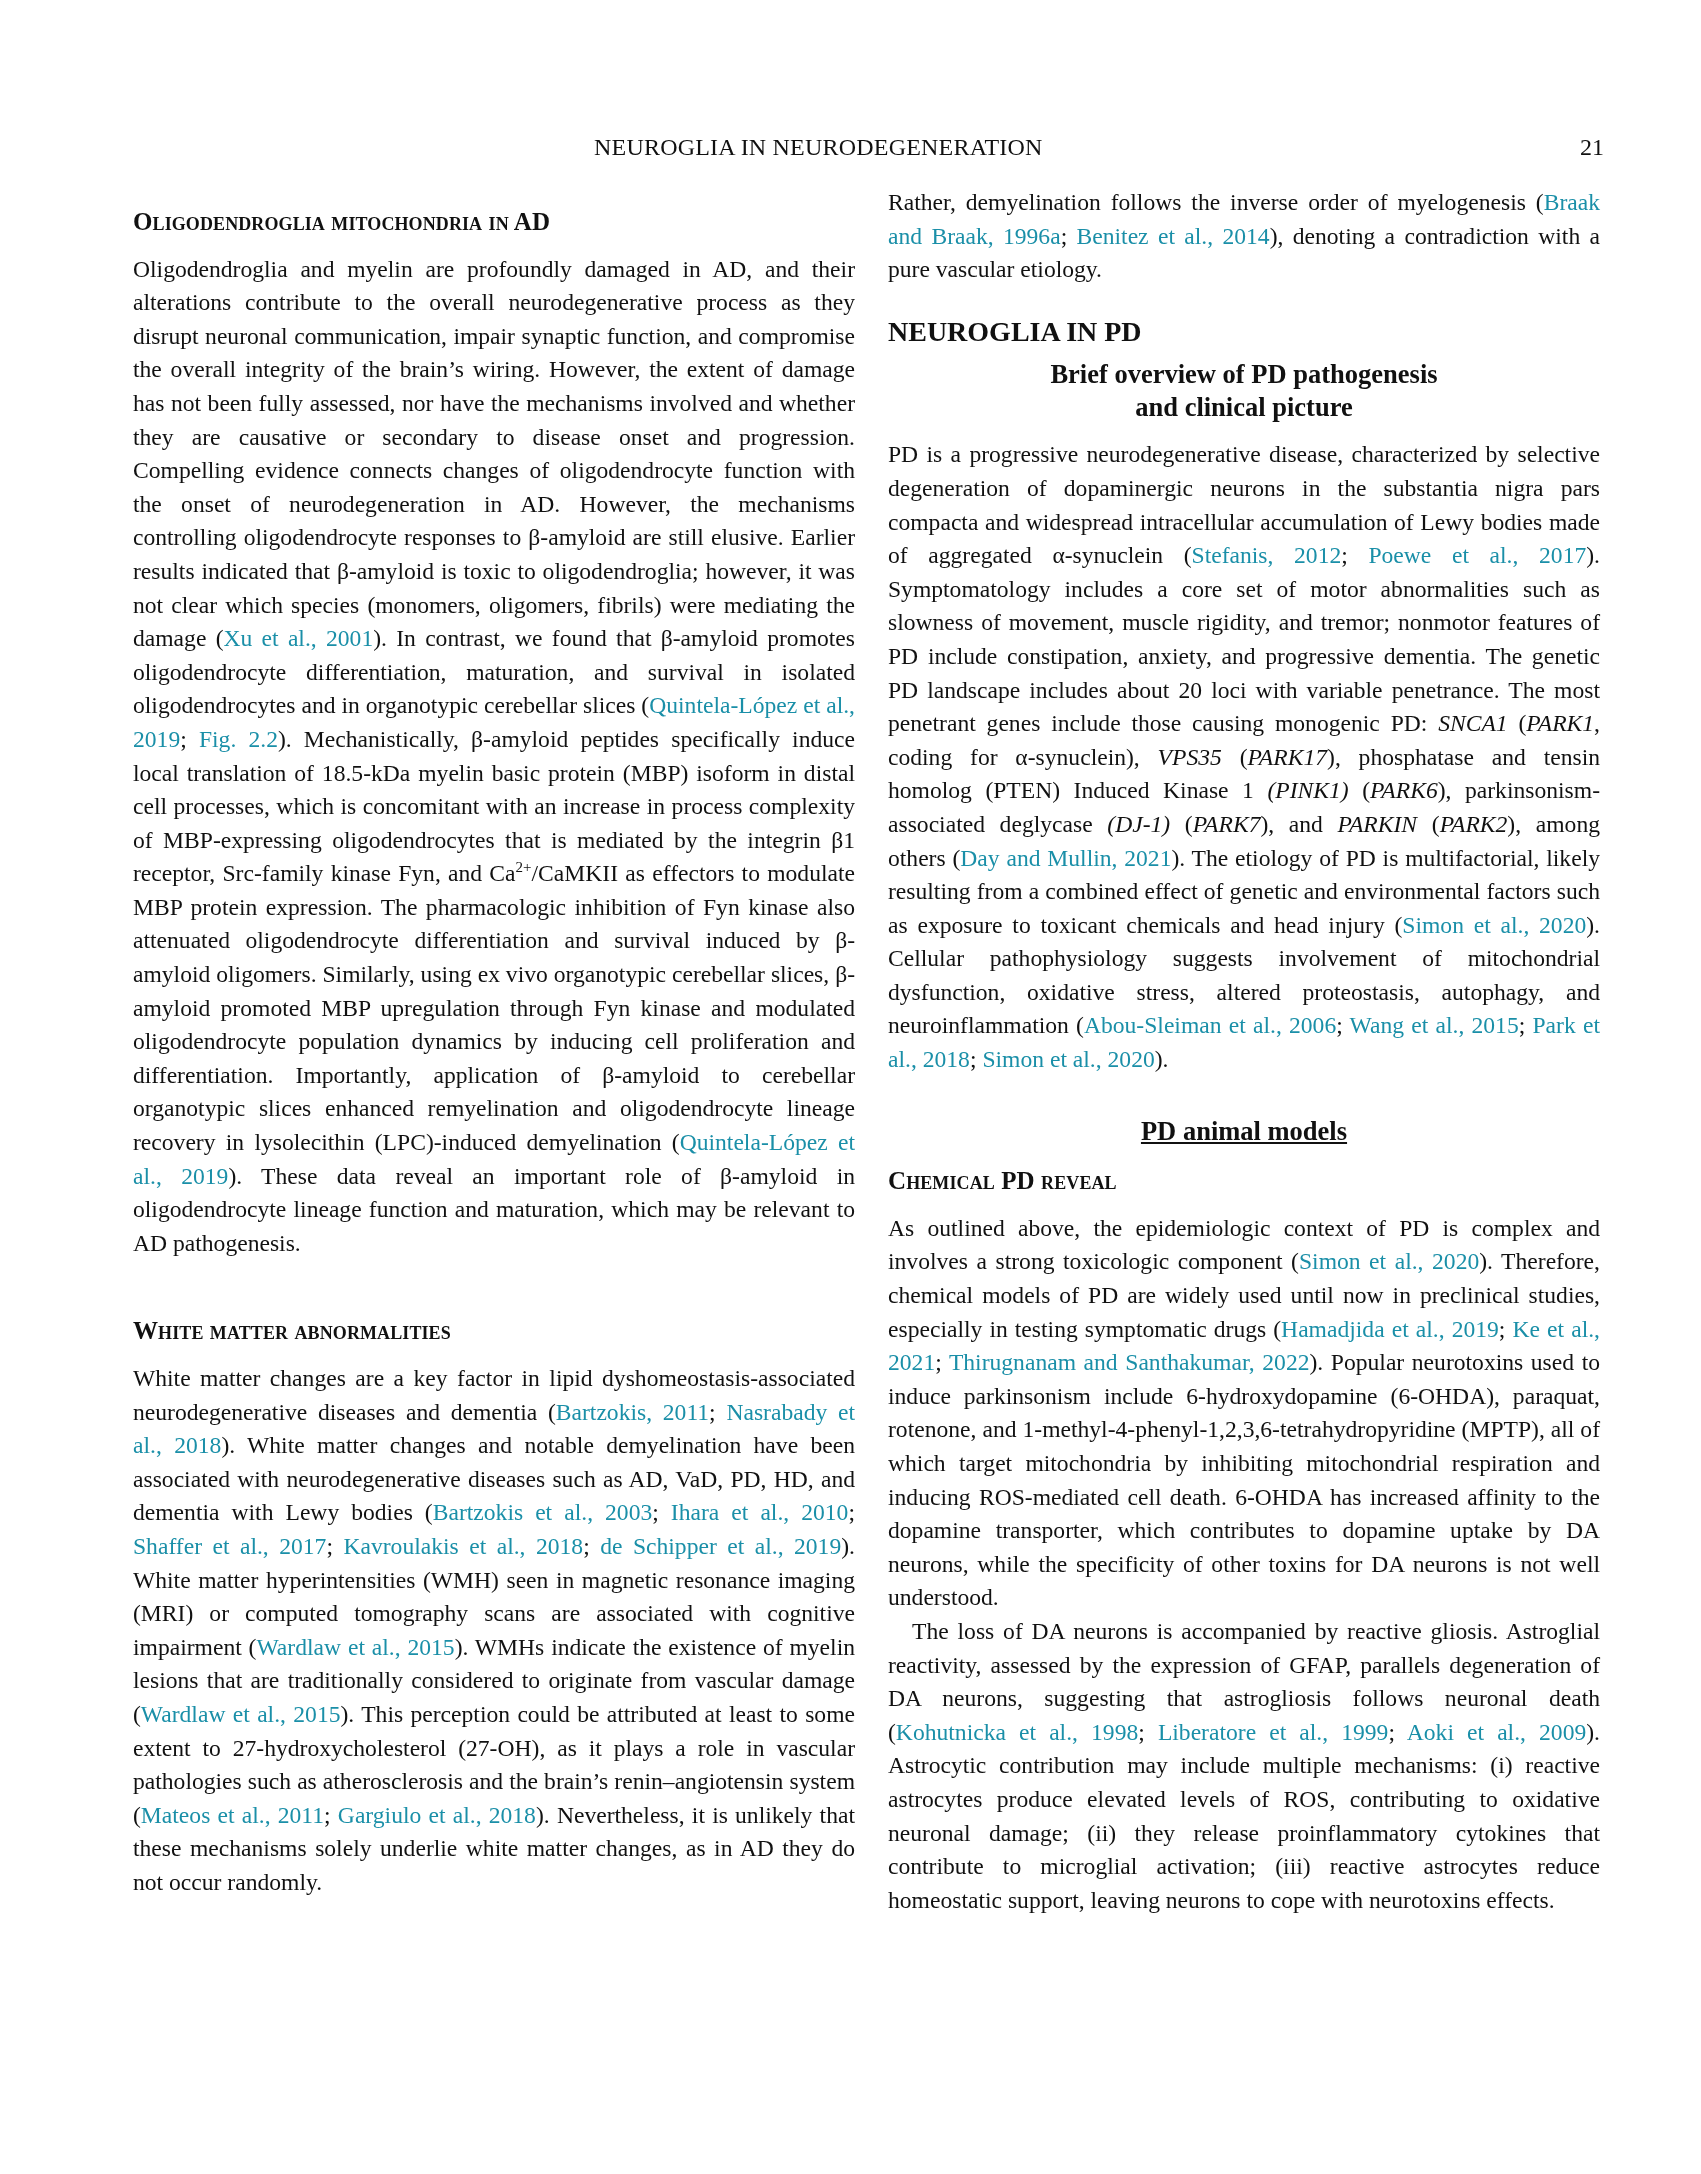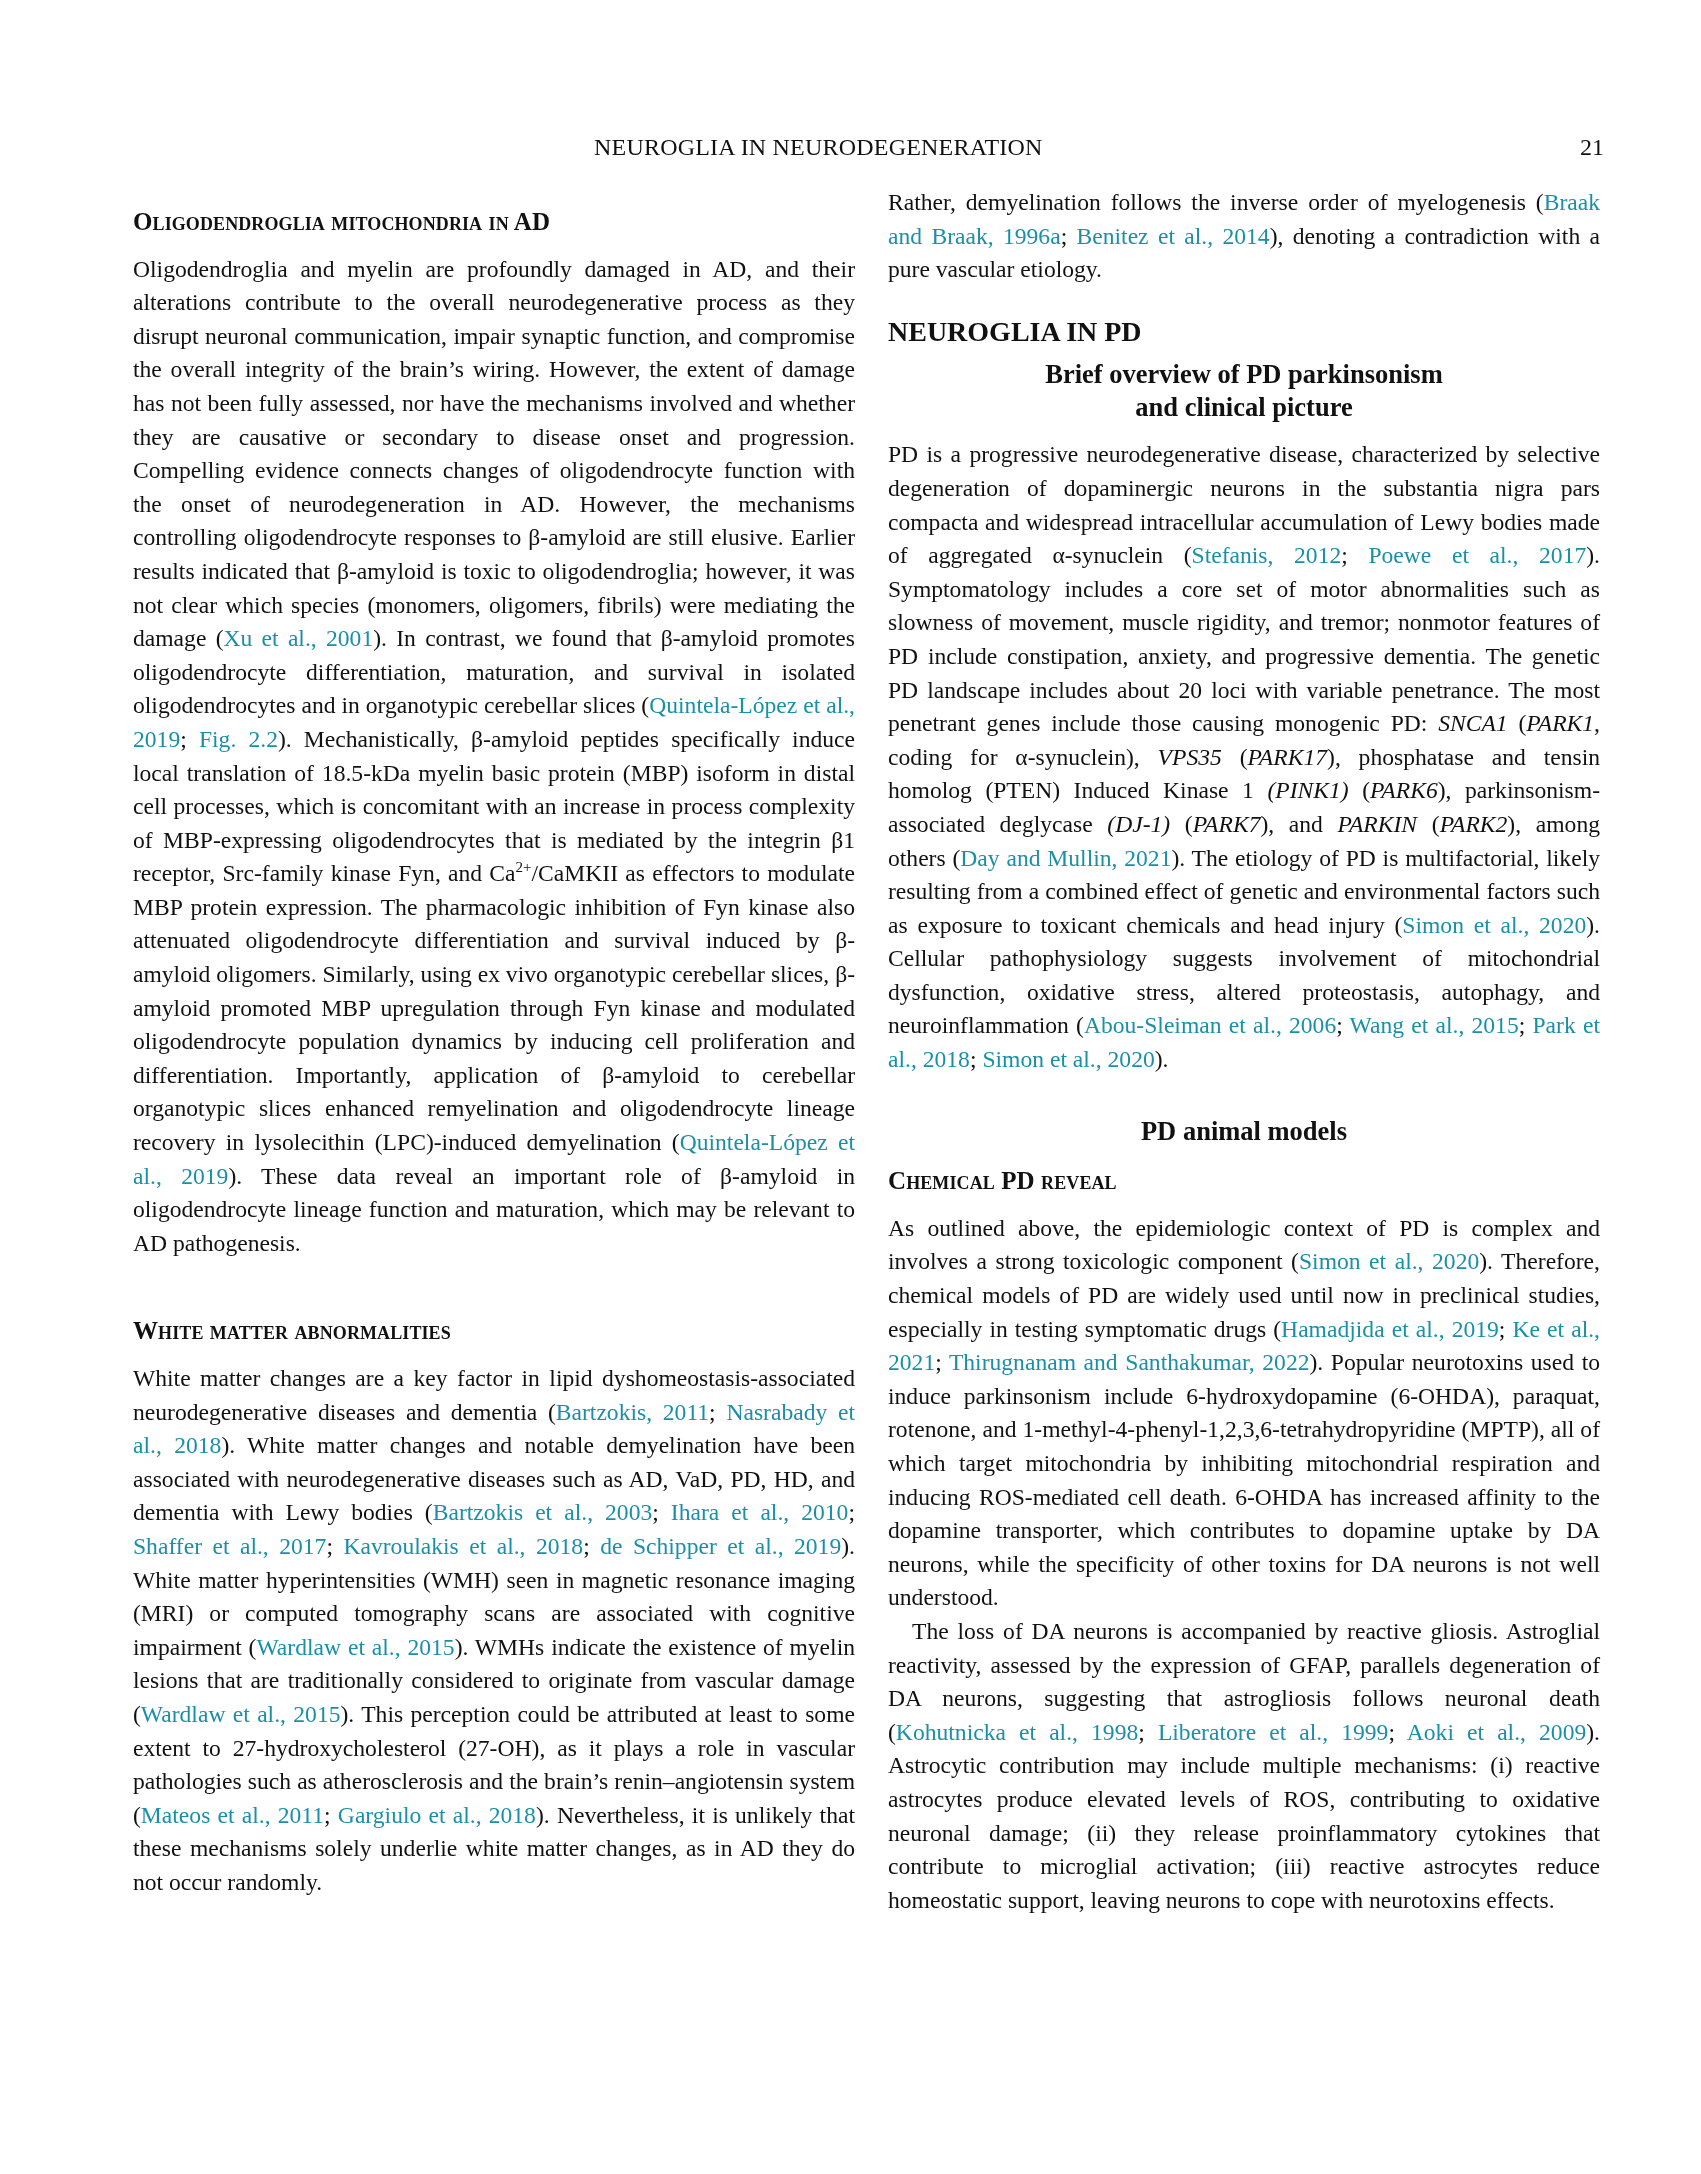--- a/index.html
+++ b/index.html
@@ -9,21 +9,21 @@
   .running-title { position: absolute; left: 594px; top: 0; font-size: 24px; letter-spacing: 0.2px; }
   .page-number { position: absolute; left: 1580px; top: 0; font-size: 24px; }
   .col { position: absolute; top: 205px; width: 722px; font-size: 23.6px; line-height: 33.6px; }
   .col-left { left: 133px; }
   .col-right { left: 888px; top: 186px; width: 712px; }
   p { margin: 0; text-align: justify; hyphens: manual; }
   .indent { text-indent: 24px; }
   .run-in-head { font-weight: bold; font-variant: small-caps; font-size: 25px; margin: 0 0 14px 0; letter-spacing: 0.1px; }
   .h1 { text-align: left; font-weight: bold; font-size: 28px; margin: 28px 0 6px 0; }
   .h2 { text-align: center; font-weight: bold; font-size: 26.5px; line-height: 33px; margin: 10px 0 14px 0; }
-  .h3 { text-align: center; font-weight: bold; font-size: 26.5px; margin: 38px 0 16px 0; }
+  .h3 { text-align: center; font-weight: bold; font-size: 26.5px; margin: 38px 0 16px 0; text-decoration: underline; }
   a.cite { color: #1a8fa8; text-decoration: none; }
   i { font-style: italic; }
   sup { font-size: 15px; line-height: 0; vertical-align: 9px; }
   .gap-lg { height: 54px; }
 </style>
 </head>
 <body>
 
 <div class="running-head">
   <span class="running-title">NEUROGLIA IN NEURODEGENERATION</span>
@@ -35,21 +35,21 @@
   <p>Oligodendroglia and myelin are profoundly damaged in AD, and their alterations contribute to the overall neurodegenerative process as they disrupt neuronal communication, impair synaptic function, and compromise the overall integrity of the brain’s wiring. However, the extent of damage has not been fully assessed, nor have the mechanisms involved and whether they are causative or secondary to disease onset and progression. Compelling evidence connects changes of oligodendrocyte function with the onset of neurodegeneration in AD. However, the mechanisms controlling oligodendrocyte responses to β-amyloid are still elusive. Earlier results indicated that β-amyloid is toxic to oligodendroglia; however, it was not clear which species (monomers, oligomers, fibrils) were mediating the damage (<a class="cite" href="#">Xu et al., 2001</a>). In contrast, we found that β-amyloid promotes oligodendrocyte differentiation, maturation, and survival in isolated oligodendrocytes and in organotypic cerebellar slices (<a class="cite" href="#">Quintela-López et al., 2019</a>; <a class="cite" href="#">Fig. 2.2</a>). Mechanistically, β-amyloid peptides specifically induce local translation of 18.5-kDa myelin basic protein (MBP) isoform in distal cell processes, which is concomitant with an increase in process complexity of MBP-expressing oligodendrocytes that is mediated by the integrin β1 receptor, Src-family kinase Fyn, and Ca<sup>2+</sup>/CaMKII as effectors to modulate MBP protein expression. The pharmacologic inhibition of Fyn kinase also attenuated oligodendrocyte differentiation and survival induced by β-amyloid oligomers. Similarly, using ex vivo organotypic cerebellar slices, β-amyloid promoted MBP upregulation through Fyn kinase and modulated oligodendrocyte population dynamics by inducing cell proliferation and differentiation. Importantly, application of β-amyloid to cerebellar organotypic slices enhanced remyelination and oligodendrocyte lineage recovery in lysolecithin (LPC)-induced demyelination (<a class="cite" href="#">Quintela-López et al., 2019</a>). These data reveal an important role of β-amyloid in oligodendrocyte lineage function and maturation, which may be relevant to AD pathogenesis.</p>
   <div class="gap-lg"></div>
   <div class="run-in-head">White matter abnormalities</div>
   <p>White matter changes are a key factor in lipid dyshomeostasis-associated neurodegenerative diseases and dementia (<a class="cite" href="#">Bartzokis, 2011</a>; <a class="cite" href="#">Nasrabady et al., 2018</a>). White matter changes and notable demyelination have been associated with neurodegenerative diseases such as AD, VaD, PD, HD, and dementia with Lewy bodies (<a class="cite" href="#">Bartzokis et al., 2003</a>; <a class="cite" href="#">Ihara et al., 2010</a>; <a class="cite" href="#">Shaffer et al., 2017</a>; <a class="cite" href="#">Kavroulakis et al., 2018</a>; <a class="cite" href="#">de Schipper et al., 2019</a>). White matter hyperintensities (WMH) seen in magnetic resonance imaging (MRI) or computed tomography scans are associated with cognitive impairment (<a class="cite" href="#">Wardlaw et al., 2015</a>). WMHs indicate the existence of myelin lesions that are traditionally considered to originate from vascular damage (<a class="cite" href="#">Wardlaw et al., 2015</a>). This perception could be attributed at least to some extent to 27-hydroxycholesterol (27-OH), as it plays a role in vascular pathologies such as atherosclerosis and the brain’s renin–angiotensin system (<a class="cite" href="#">Mateos et al., 2011</a>; <a class="cite" href="#">Gargiulo et al., 2018</a>). Nevertheless, it is unlikely that these mechanisms solely underlie white matter changes, as in AD they do not occur randomly.</p>
 </div>
 
 <div class="col col-right">
   <p>Rather, demyelination follows the inverse order of myelogenesis (<a class="cite" href="#">Braak and Braak, 1996a</a>; <a class="cite" href="#">Benitez et al., 2014</a>), denoting a contradiction with a pure vascular etiology.</p>
   <div class="h1">NEUROGLIA IN PD</div>
   <div class="h2">
-    <div>Brief overview of PD parkinsonism</div>
+    <div>Brief overview of PD pathogenesis</div>
     <div>and clinical picture</div>
   </div>
   <p>PD is a progressive neurodegenerative disease, characterized by selective degeneration of dopaminergic neurons in the substantia nigra pars compacta and widespread intracellular accumulation of Lewy bodies made of aggregated α-synuclein (<a class="cite" href="#">Stefanis, 2012</a>; <a class="cite" href="#">Poewe et al., 2017</a>). Symptomatology includes a core set of motor abnormalities such as slowness of movement, muscle rigidity, and tremor; nonmotor features of PD include constipation, anxiety, and progressive dementia. The genetic PD landscape includes about 20 loci with variable penetrance. The most penetrant genes include those causing monogenic PD: <i>SNCA1</i> (<i>PARK1</i>, coding for α-synuclein), <i>VPS35</i> (<i>PARK17</i>), phosphatase and tensin homolog (PTEN) Induced Kinase 1 <i>(PINK1)</i> (<i>PARK6</i>), parkinsonism-associated deglycase <i>(DJ-1)</i> (<i>PARK7</i>), and <i>PARKIN</i> (<i>PARK2</i>), among others (<a class="cite" href="#">Day and Mullin, 2021</a>). The etiology of PD is multifactorial, likely resulting from a combined effect of genetic and environmental factors such as exposure to toxicant chemicals and head injury (<a class="cite" href="#">Simon et al., 2020</a>). Cellular pathophysiology suggests involvement of mitochondrial dysfunction, oxidative stress, altered proteostasis, autophagy, and neuroinflammation (<a class="cite" href="#">Abou-Sleiman et al., 2006</a>; <a class="cite" href="#">Wang et al., 2015</a>; <a class="cite" href="#">Park et al., 2018</a>; <a class="cite" href="#">Simon et al., 2020</a>).</p>
   <div class="h3">PD animal models</div>
   <div class="run-in-head">Chemical PD reveal</div>
   <p>As outlined above, the epidemiologic context of PD is complex and involves a strong toxicologic component (<a class="cite" href="#">Simon et al., 2020</a>). Therefore, chemical models of PD are widely used until now in preclinical studies, especially in testing symptomatic drugs (<a class="cite" href="#">Hamadjida et al., 2019</a>; <a class="cite" href="#">Ke et al., 2021</a>; <a class="cite" href="#">Thirugnanam and Santhakumar, 2022</a>). Popular neurotoxins used to induce parkinsonism include 6-hydroxydopamine (6-OHDA), paraquat, rotenone, and 1-methyl-4-phenyl-1,2,3,6-tetrahydropyridine (MPTP), all of which target mitochondria by inhibiting mitochondrial respiration and inducing ROS-mediated cell death. 6-OHDA has increased affinity to the dopamine transporter, which contributes to dopamine uptake by DA neurons, while the specificity of other toxins for DA neurons is not well understood.</p>
   <p class="indent">The loss of DA neurons is accompanied by reactive gliosis. Astroglial reactivity, assessed by the expression of GFAP, parallels degeneration of DA neurons, suggesting that astrogliosis follows neuronal death (<a class="cite" href="#">Kohutnicka et al., 1998</a>; <a class="cite" href="#">Liberatore et al., 1999</a>; <a class="cite" href="#">Aoki et al., 2009</a>). Astrocytic contribution may include multiple mechanisms: (i) reactive astrocytes produce elevated levels of ROS, contributing to oxidative neuronal damage; (ii) they release proinflammatory cytokines that contribute to microglial activation; (iii) reactive astrocytes reduce homeostatic support, leaving neurons to cope with neurotoxins effects.</p>
 </div>
 
 </body></html>

